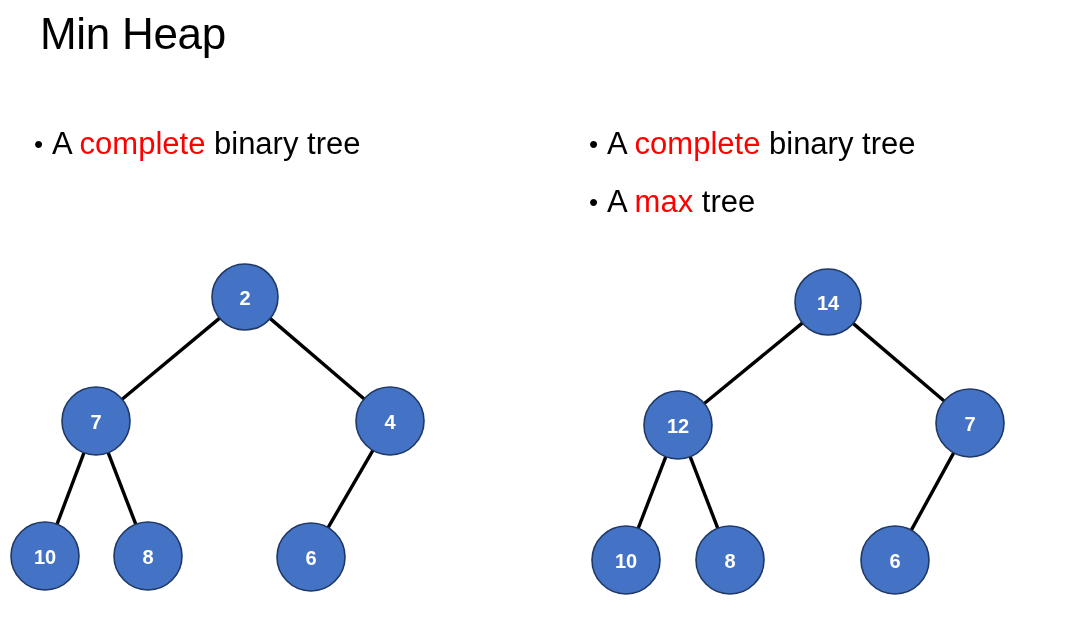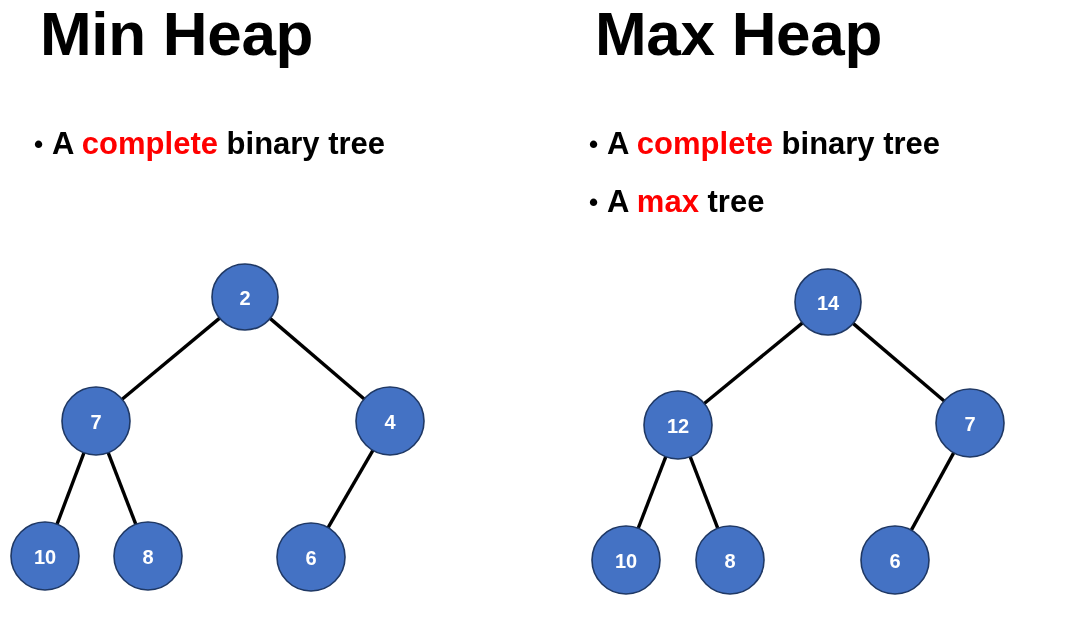--- a/index.html
+++ b/index.html
@@ -26,35 +26,34 @@
     top: 0;
     height: 638px;
   }
   .col-left  { left: 0px;   width: 535px; }
   .col-right { left: 535px; width: 535px; }
 
   .heading {
     position: absolute;
     left: 40px;
     top: 2px;
-    font-size: 62px;
+    font-size: 44px;
     line-height: 64px;
-    font-weight: 700;
+    font-weight: 400;
     color: #000000;
     letter-spacing: -0.3px;
     white-space: nowrap;
   }
   .col-right .heading { left: 60px; }
 
   .bullets {
     position: absolute;
     left: 34px;
     top: 115px;
     width: 500px;
-    font-weight: bold;
   }
   .col-right .bullets { left: 54px; }
 
   .bullet-row {
     display: block;
     font-size: 31px;
     line-height: 58px;
     color: #000000;
     white-space: nowrap;
   }
@@ -145,21 +144,20 @@
           </g>
           <g>
             <circle cx="311" cy="557" r="34" class="node-circle" fill="#4472C4" stroke="#1F3864"></circle>
             <text x="311" y="558" class="node-label" fill="#FFFFFF">6</text>
           </g>
         </svg>
     </div>
   </div>
 
   <div class="column col-right">
-    <div class="heading">Max Heap</div>
 
     <div class="bullets">
       <div class="bullet-row">
         <span class="bullet-dot">•</span><span class="bullet-text"><span>A </span><span class="hl">complete</span><span> binary tree</span></span>
       </div>
       <div class="bullet-row">
         <span class="bullet-dot">•</span><span class="bullet-text"><span>A </span><span class="hl">max</span><span> tree</span></span>
       </div>
     </div>
 

